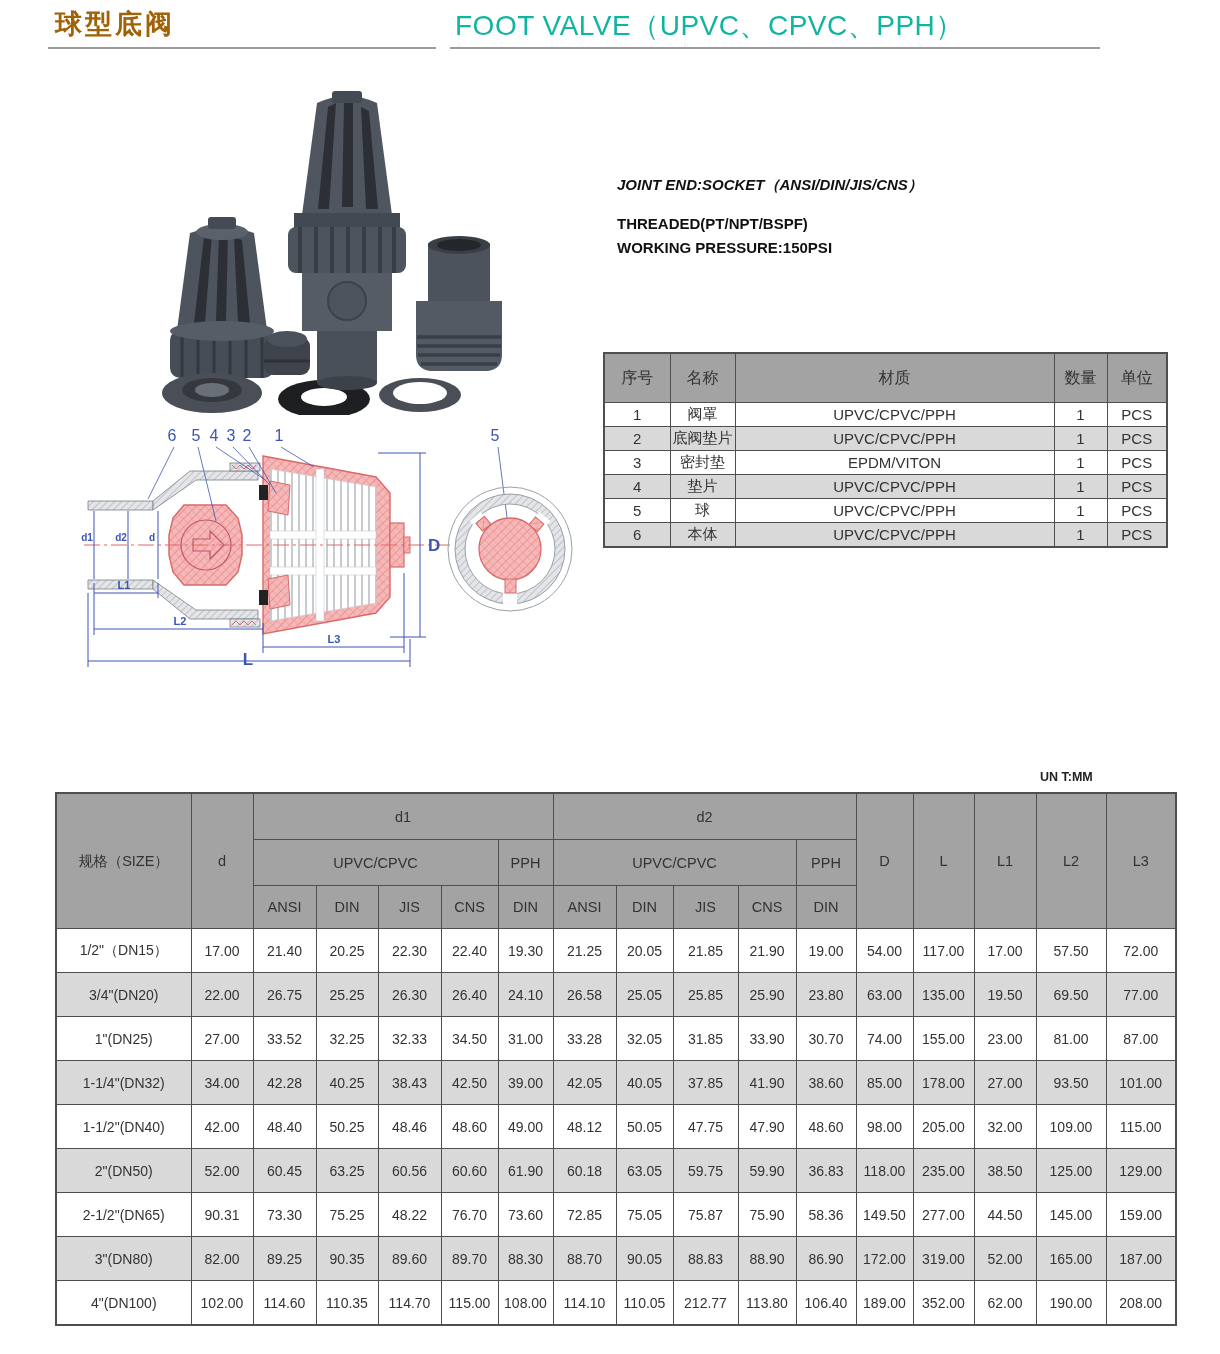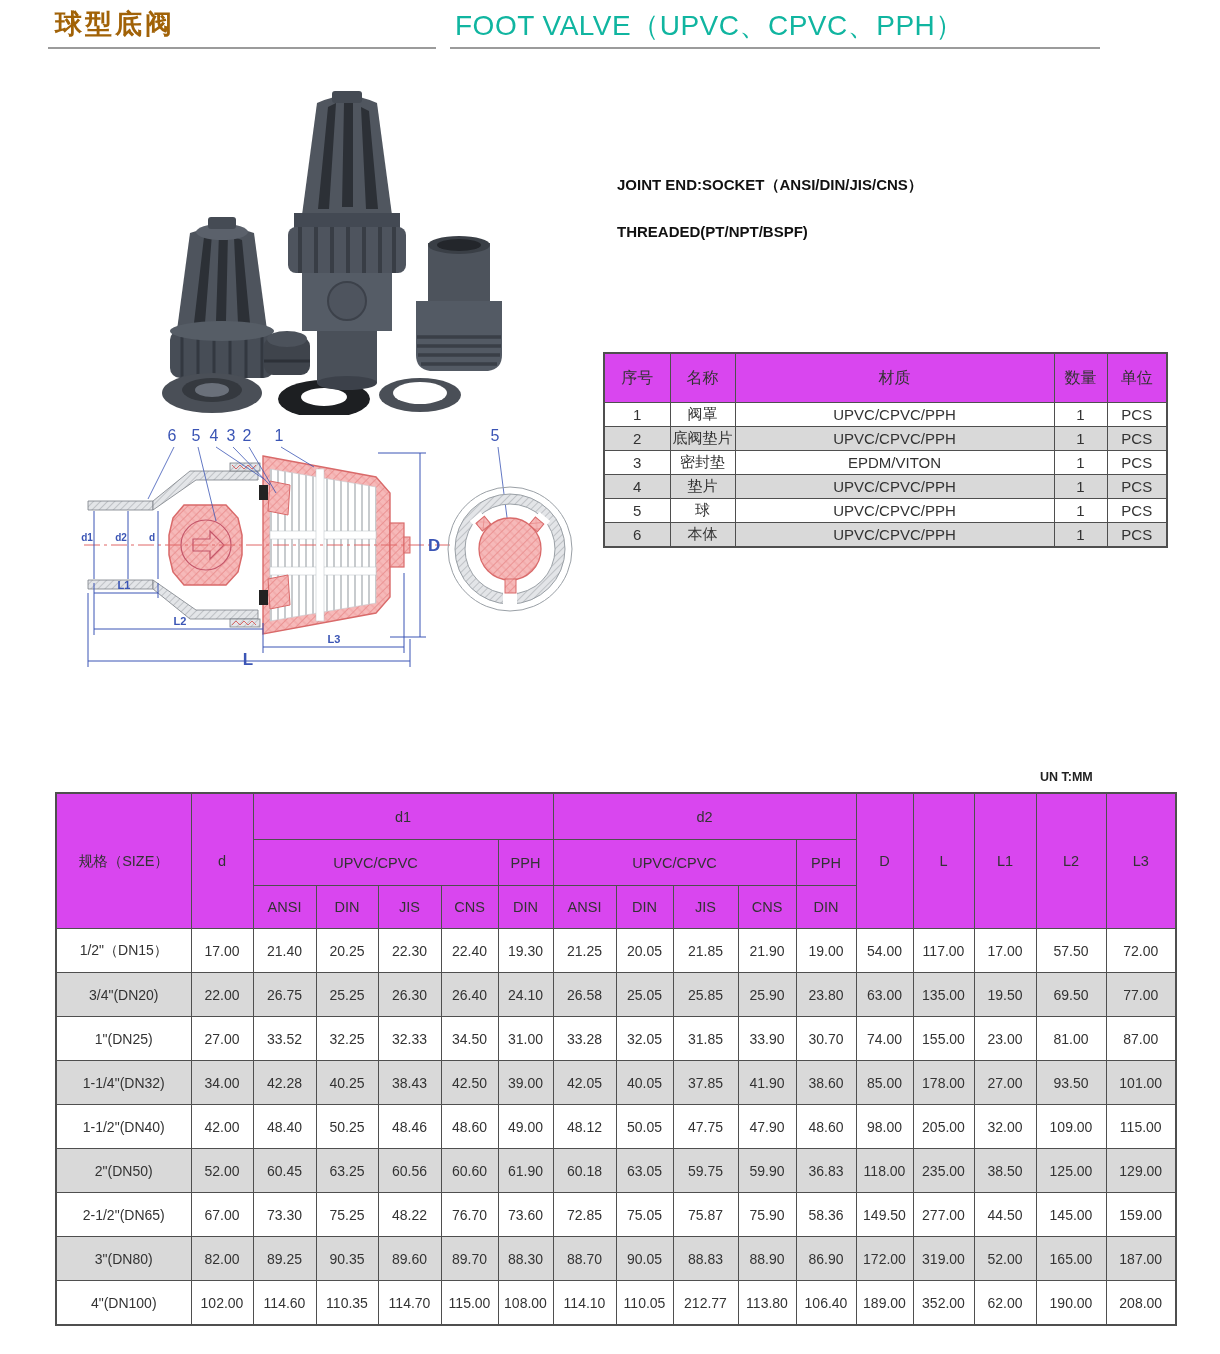--- a/index.html
+++ b/index.html
@@ -9,28 +9,28 @@
   }
   .abs{position:absolute;}
   
   .title-zh{left:55px;top:6px;font-size:27px;font-weight:bold;color:#a16207;letter-spacing:3px;}
   .title-en{left:455px;top:7px;font-size:28px;font-weight:500;color:#10b5a0;letter-spacing:0.5px;}
   .rule{height:2px;background:#9b9b9b;}
   .rule-left{left:48px;top:47px;width:388px;}
   .rule-right{left:450px;top:47px;width:650px;}
   
   .specs{left:617px;top:176px;width:560px;font-size:15px;font-weight:bold;color:#111;}
-  .specs .line1{margin-bottom:28px;}
+  .specs .line1{margin-bottom:20px;font-style:italic;}
   .specs .line2{margin-bottom:7px;}
   .specs .line3{margin-bottom:34px;}
   
   table{border-collapse:collapse;table-layout:fixed;}
   th,td{border:1px solid #4f4f4f;text-align:center;vertical-align:middle;
         overflow:hidden;white-space:nowrap;padding:0 1px;}
-  th{background:#d946ef;font-weight:normal;color:#333;}
+  th{background:#a3a3a3;font-weight:normal;color:#333;}
   
   .parts-table{left:603px;top:352px;width:563px;font-size:15px;border:2px solid #4f4f4f;}
   .parts-table th{height:48px;font-size:16px;}
   .parts-table td{height:23px;color:#333;}
   .parts-table tbody tr:nth-child(even) td{background:#d9d9d9;}
   
   .unit-note{left:1040px;top:770px;width:135px;font-size:12.5px;font-weight:bold;color:#222;}
   
   .dims-table{left:55px;top:792px;width:1120px;font-size:14px;border:2px solid #4f4f4f;}
   .dims-table thead th{font-size:14.5px;color:#333;}
@@ -216,20 +216,21 @@
     <circle cx="452" cy="126" r="31" fill="url(#pc)" stroke="#d96a6a" stroke-width="1.3"></circle>
     <rect x="420" y="96" width="11" height="10" fill="url(#pc)" stroke="#d96a6a" stroke-width="1" transform="rotate(-40 425 101)"></rect>
     <rect x="473" y="96" width="11" height="10" fill="url(#pc)" stroke="#d96a6a" stroke-width="1" transform="rotate(40 478 101)"></rect>
     <rect x="447" y="156" width="11" height="14" fill="url(#pc)" stroke="#d96a6a" stroke-width="1"></rect>
   </g>
 </svg>
 
 <div class="abs specs">
   <div class="line1">JOINT END:SOCKET（ANSI/DIN/JIS/CNS）</div>
   <div class="line2">THREADED(PT/NPT/BSPF)</div>
+  <div class="line4">WORKING PRESSURE:150PSI</div>
 </div>
 
 <table class="abs parts-table">
   <colgroup>
       <col style="width:66px">
       <col style="width:65px">
       <col style="width:319px">
       <col style="width:53px">
       <col style="width:60px">
     </colgroup>
@@ -451,21 +452,21 @@
         <td>59.90</td>
         <td>36.83</td>
         <td>118.00</td>
         <td>235.00</td>
         <td>38.50</td>
         <td>125.00</td>
         <td>129.00</td>
       </tr>
       <tr>
         <td>2-1/2"(DN65)</td>
-        <td>67.00</td>
+        <td>90.31</td>
         <td>73.30</td>
         <td>75.25</td>
         <td>48.22</td>
         <td>76.70</td>
         <td>73.60</td>
         <td>72.85</td>
         <td>75.05</td>
         <td>75.87</td>
         <td>75.90</td>
         <td>58.36</td>

